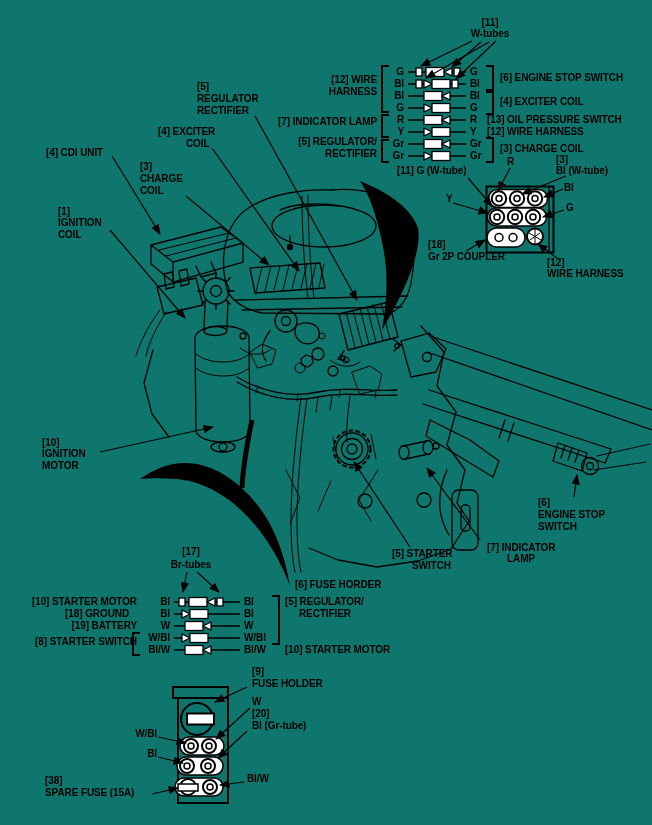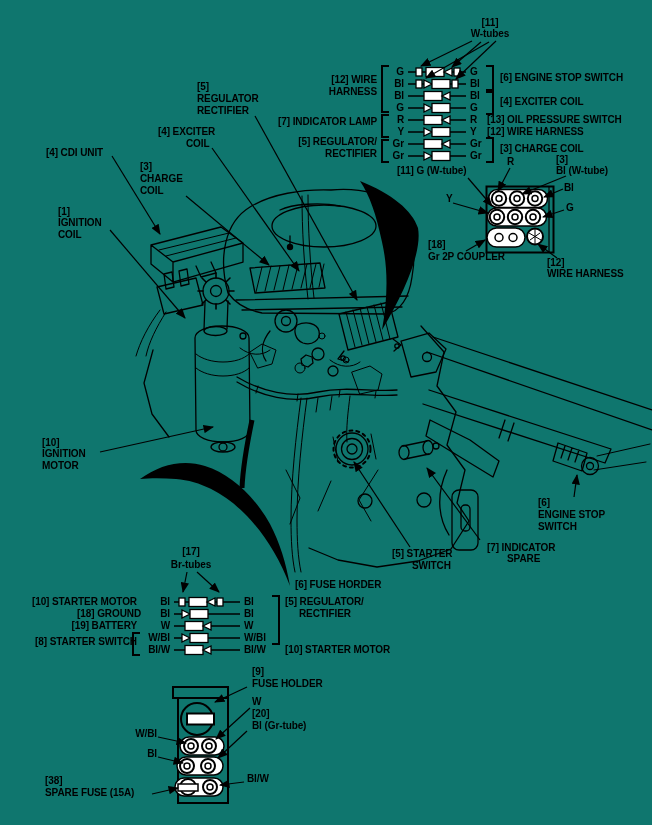--- a/index.html
+++ b/index.html
@@ -318,30 +318,30 @@
 <div class="lb" style="left:58px;top:206px">[1]</div>
 <div class="lb" style="left:58px;top:217px">IGNITION</div>
 <div class="lb" style="left:58px;top:229px">COIL</div>
 <div class="lb" style="left:42px;top:437px">[10]</div>
 <div class="lb" style="left:42px;top:448px">IGNITION</div>
 <div class="lb" style="left:42px;top:460px">MOTOR</div>
 <div class="lb" style="left:538px;top:497px">[6]</div>
 <div class="lb" style="left:538px;top:509px">ENGINE STOP</div>
 <div class="lb" style="left:538px;top:521px">SWITCH</div>
 <div class="lb" style="left:487px;top:542px">[7] INDICATOR</div>
-<div class="lb" style="left:507px;top:553px">SPARE</div>
+<div class="lb" style="left:507px;top:553px">LAMP</div>
 <div class="lb" style="left:392px;top:548px">[5] STARTER</div>
 <div class="lb" style="left:412px;top:560px">SWITCH</div>
 <div class="lb" style="left:295px;top:579px">[6] FUSE HORDER</div>
 
 <div class="lb ctr" style="left:171px;top:546px;width:40px">[17]</div>
 <div class="lb ctr" style="left:166px;top:559px;width:50px">Br-tubes</div>
 
 <div class="lb ra" style="left:10px;top:596px;width:127px">[10] STARTER MOTOR</div>
-<div class="lb ra" style="left:14px;top:608px;width:127px">[18] GROUND</div>
+<div class="lb ra" style="left:2px;top:608px;width:127px">[18] GROUND</div>
 <div class="lb ra" style="left:10px;top:620px;width:127px">[19] BATTERY</div>
 <div class="lb ra" style="left:10px;top:636px;width:127px">[8] STARTER SWITCH</div>
 
 <div class="lb ra" style="left:120px;top:596px;width:50px">Bl</div>
 <div class="lb ra" style="left:120px;top:608px;width:50px">Bl</div>
 <div class="lb ra" style="left:120px;top:620px;width:50px">W</div>
 <div class="lb ra" style="left:120px;top:632px;width:50px">W/Bl</div>
 <div class="lb ra" style="left:120px;top:644px;width:50px">Bl/W</div>
 
 <div class="lb" style="left:244px;top:596px">Bl</div>

